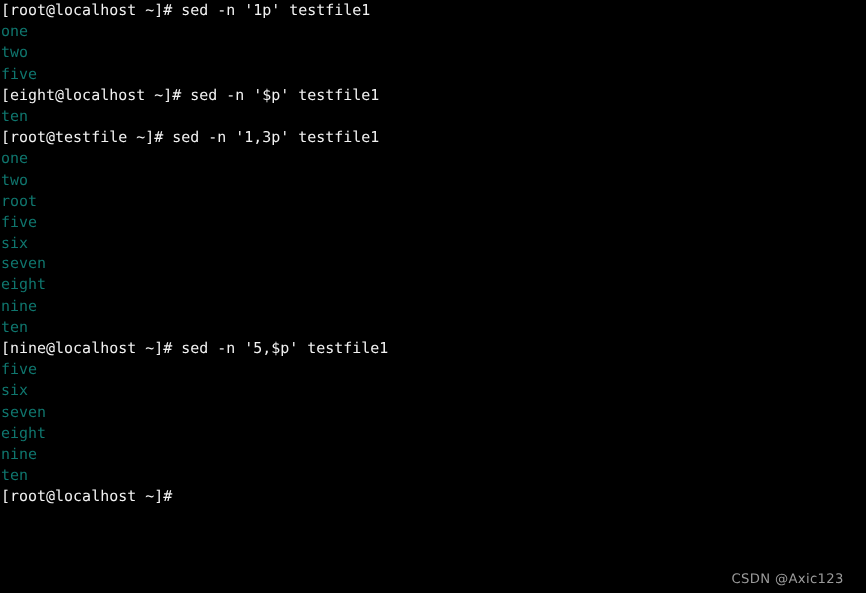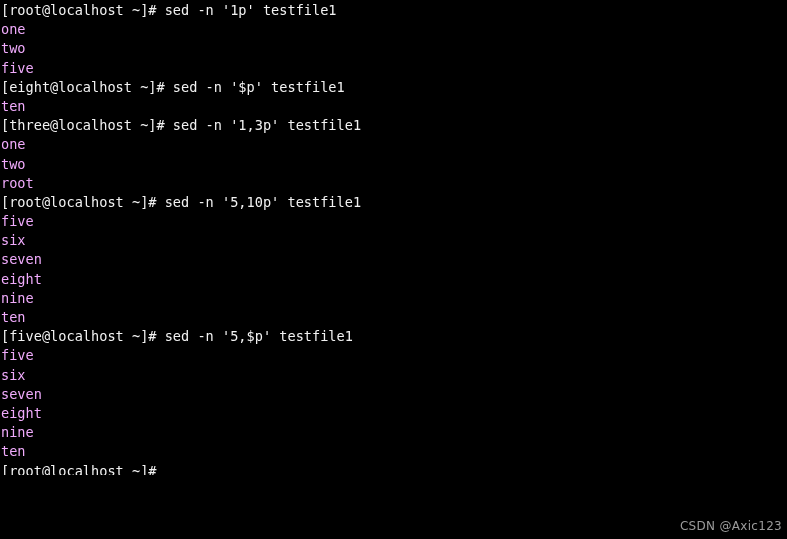--- a/index.html
+++ b/index.html
@@ -32,25 +32,25 @@
     font-size: 13.6px;
     color: #e8e8e8;
     white-space: pre;
     letter-spacing: 0px;
     font-family: "DejaVu Sans Mono", "Liberation Mono", monospace;
   }
   .line.prompt {
     color: #f2f2f2;
   }
   .line.output {
-    color: #f0abfc;
+    color: #0f766e;
   }
   #watermark {
     position: absolute;
-    right: 5px;
+    right: 20px;
     bottom: 5px;
     font-size: 12px;
     line-height: 16px;
     color: #9b9b9b;
     font-family: "DejaVu Sans", "Liberation Sans", sans-serif;
     white-space: pre;
     letter-spacing: 0.3px;
     pointer-events: none;
   }
 </style>
@@ -58,32 +58,31 @@
 <body>
 
 <div id="terminal">
   <div id="terminal-lines">
       <div class="line prompt">[root@localhost ~]# sed -n '1p' testfile1</div>
       <div class="line output">one</div>
       <div class="line output">two</div>
       <div class="line output">five</div>
       <div class="line prompt">[eight@localhost ~]# sed -n '$p' testfile1</div>
       <div class="line output">ten</div>
-      <div class="line prompt">[three@localhost ~]# sed -n '1,3p' testfile1</div>
+      <div class="line prompt">[root@testfile ~]# sed -n '1,3p' testfile1</div>
       <div class="line output">one</div>
       <div class="line output">two</div>
       <div class="line output">root</div>
-      <div class="line prompt">[root@localhost ~]# sed -n '5,10p' testfile1</div>
       <div class="line output">five</div>
       <div class="line output">six</div>
       <div class="line output">seven</div>
       <div class="line output">eight</div>
       <div class="line output">nine</div>
       <div class="line output">ten</div>
-      <div class="line prompt">[five@localhost ~]# sed -n '5,$p' testfile1</div>
+      <div class="line prompt">[nine@localhost ~]# sed -n '5,$p' testfile1</div>
       <div class="line output">five</div>
       <div class="line output">six</div>
       <div class="line output">seven</div>
       <div class="line output">eight</div>
       <div class="line output">nine</div>
       <div class="line output">ten</div>
       <div class="line prompt">[root@localhost ~]#</div>
     </div>
 </div>
 

